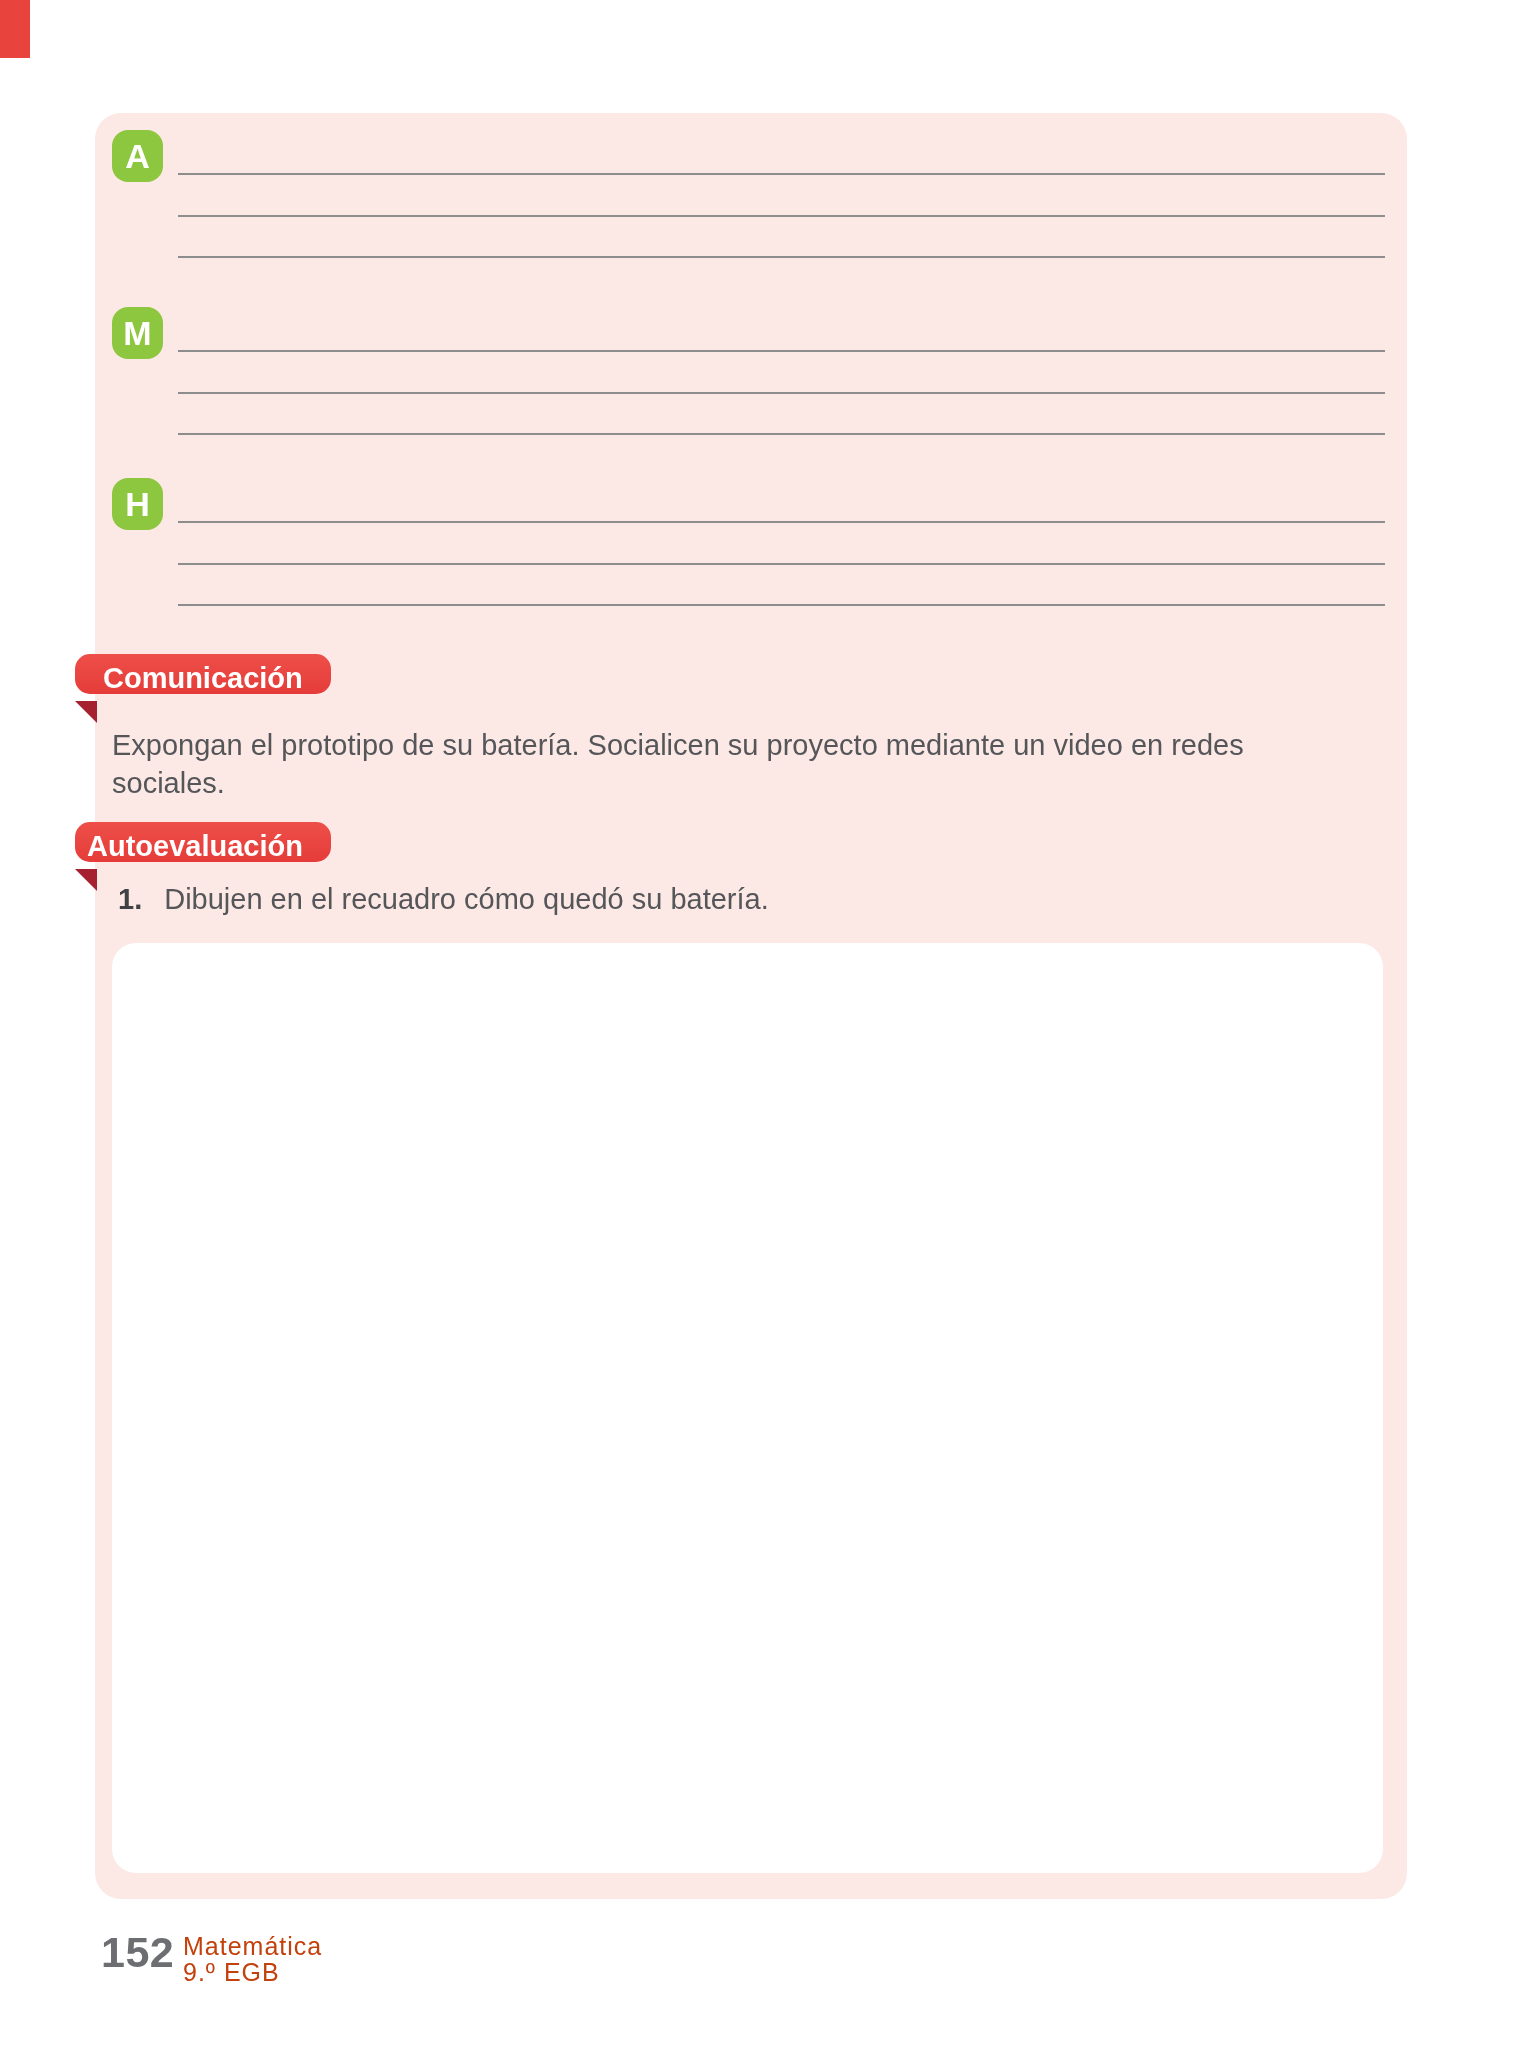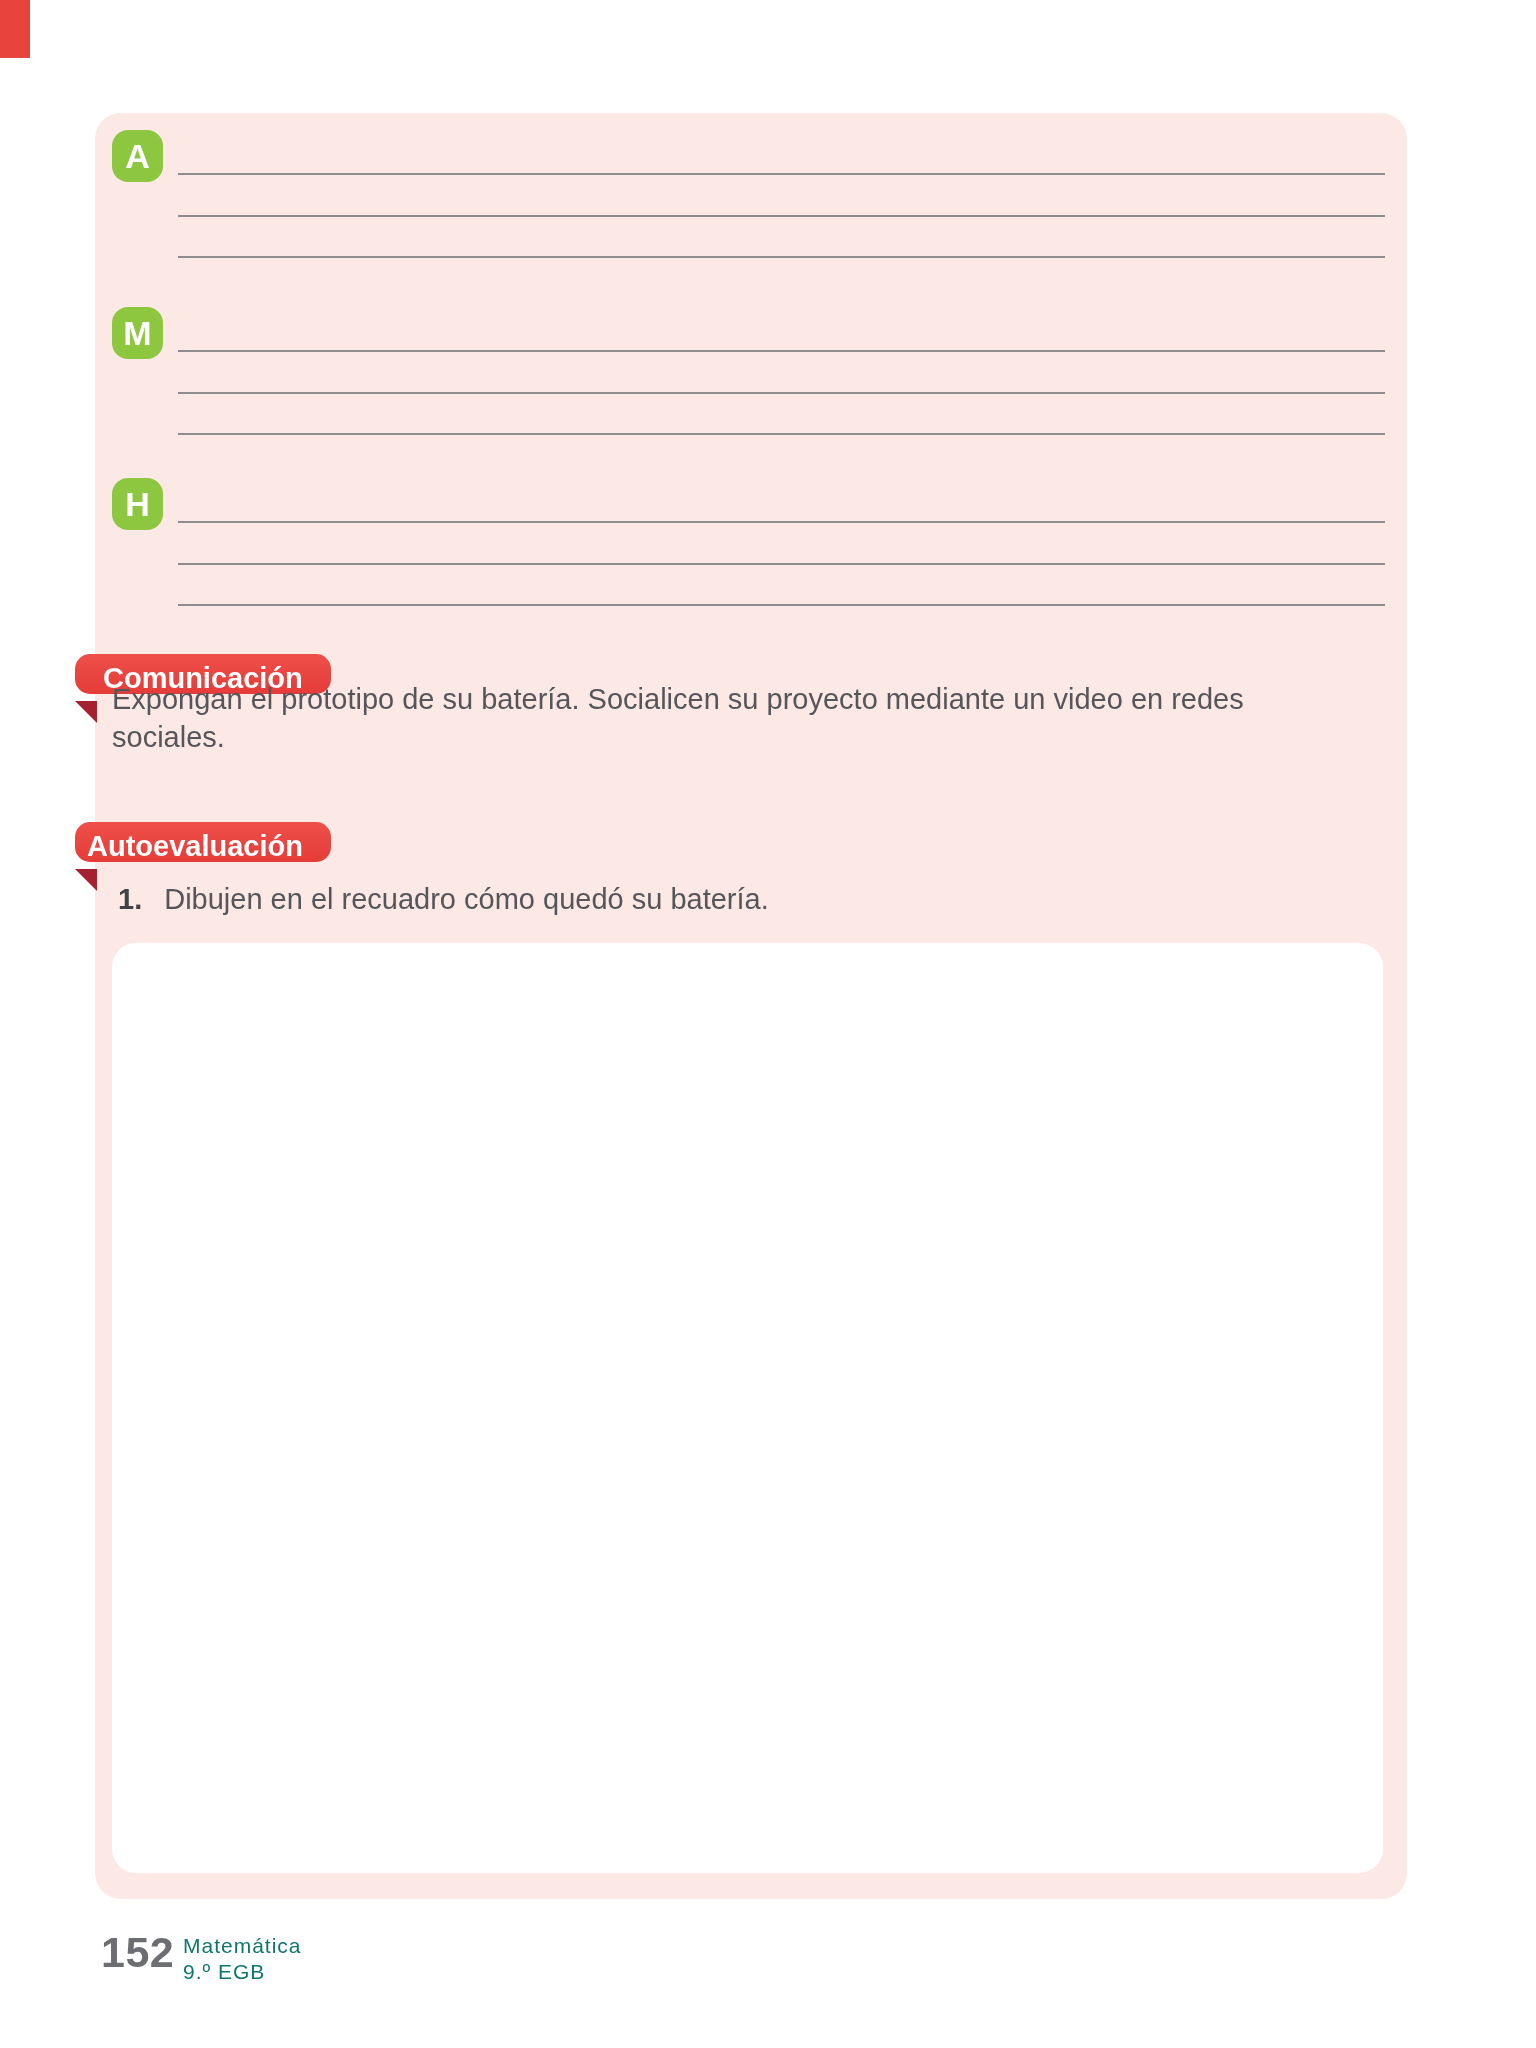--- a/index.html
+++ b/index.html
@@ -84,21 +84,21 @@
   .fold-comunicacion  { top: 701px; }
   .ribbon-autoevaluacion { top: 822px; padding-left: 12px; }
   .fold-autoevaluacion  { top: 869px; }
 
   .body-text {
     position: absolute;
     color: #55565a;
     font-size: 29px;
     line-height: 38px;
   }
-  .para-comunicacion { left: 112px; top: 680px; width: 1250px; }
+  .para-comunicacion { left: 112px; top: 726px; width: 1250px; }
 
   .item-row { position: absolute; left: 108px; top: 883px; width: 1250px; margin-left: 10px; }
   .item-num {
     color: #404245;
     font-weight: bold;
     font-size: 29px;
     margin-right: 22px;
   }
   .item-text { color: #55565a; font-size: 29px; }
 
@@ -116,22 +116,22 @@
     position: absolute;
     left: 101px; top: 1928px;
     color: #6d6e71;
     font-weight: bold;
     font-size: 43px;
     letter-spacing: 0.5px;
   }
   .footer-meta {
     position: absolute;
     left: 183px; top: 1933px;
-    color: #0f766e;
-    font-size: 21px;
+    color: #c2410c;
+    font-size: 25px;
     line-height: 26px;
     letter-spacing: 1px;
   }
 </style>
 </head>
 <body>
 
 <div id="page">
 
   <div class="edge-tab"></div>

